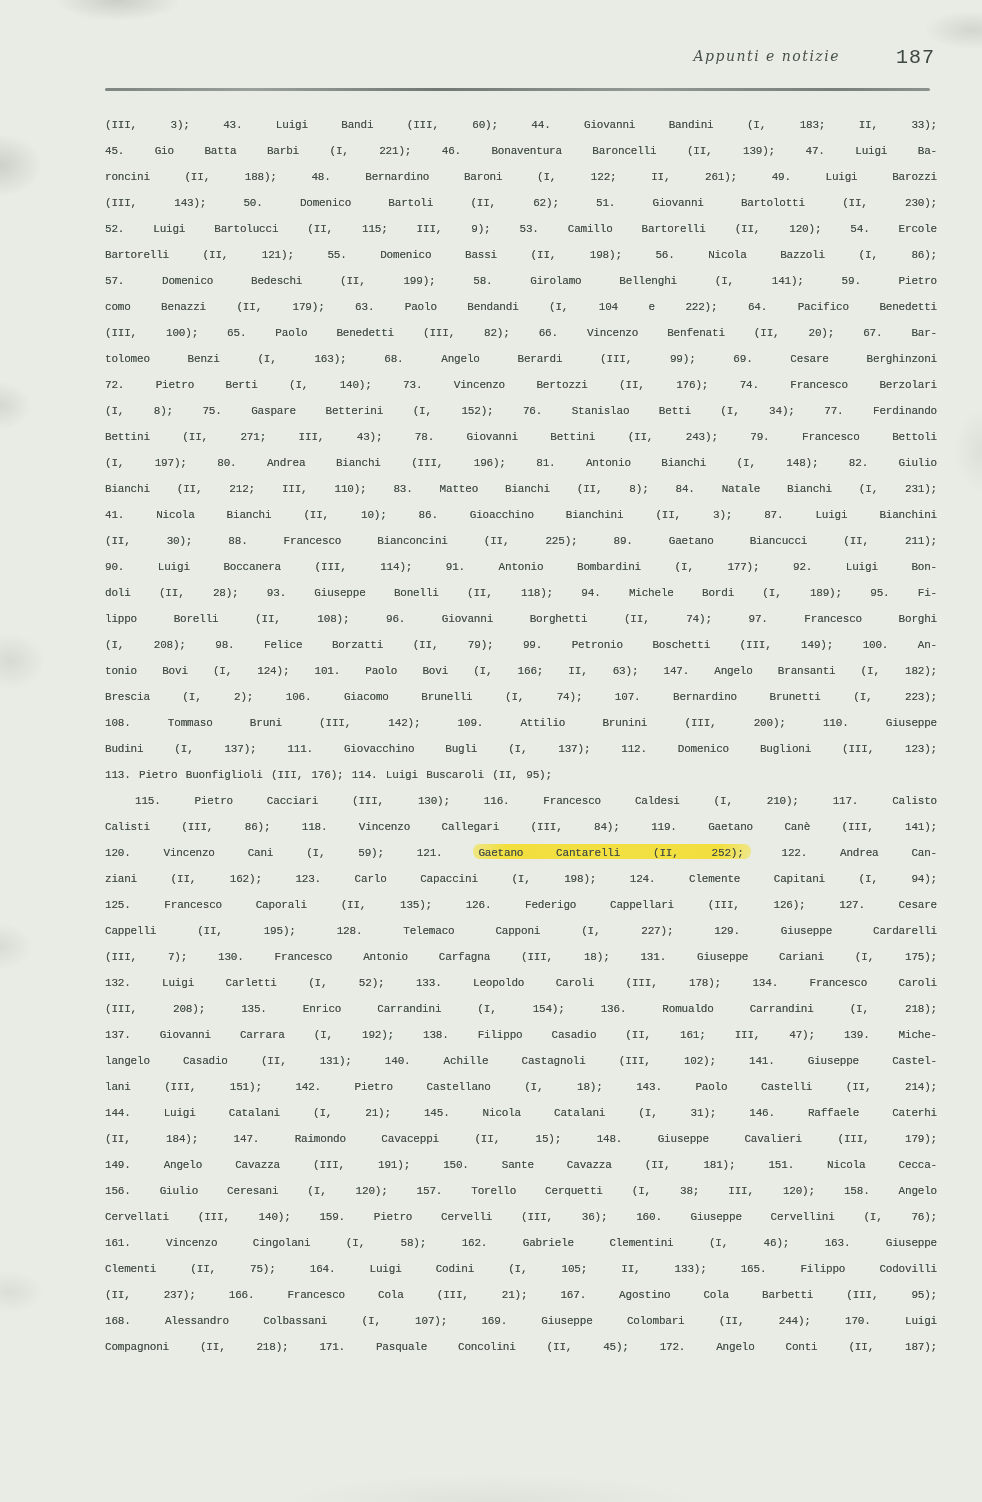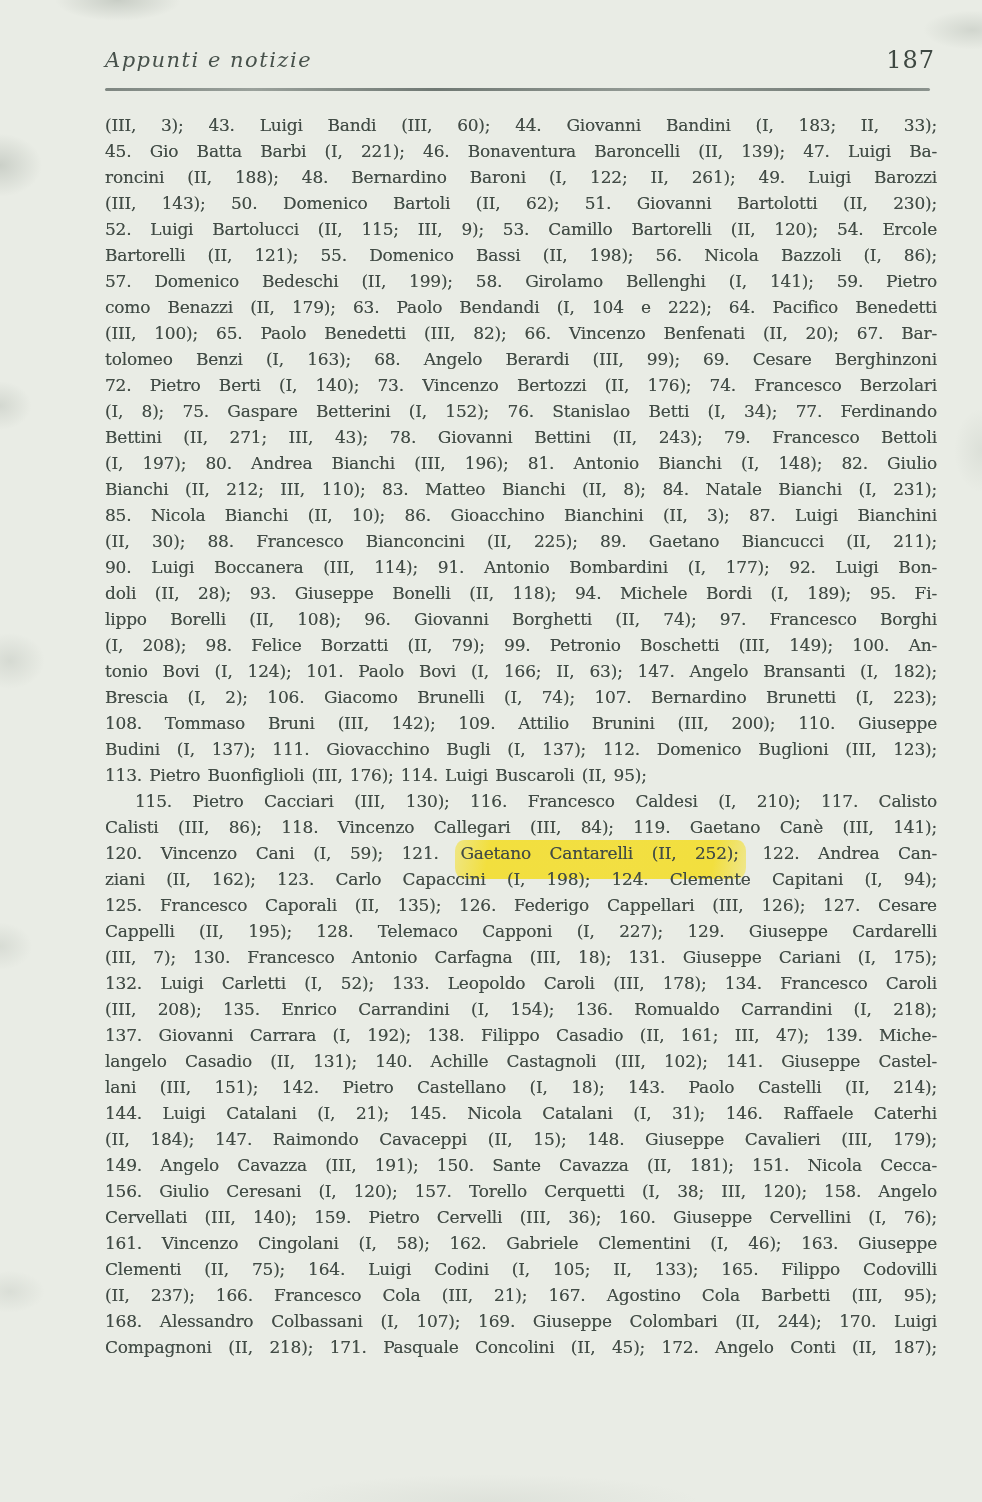--- a/index.html
+++ b/index.html
@@ -31,66 +31,68 @@
     color:var(--ink);
   }
   .header{
     position:absolute;
     left:105px;right:47px;top:48px;
     height:40px;
   }
   .title{
     position:absolute;
     left:0;right:95px;
-    text-align:left;
+    text-align:right;
     font-style:italic;
-    font-size:21px;
+    font-size:14px;
     letter-spacing:1.5px;
     color:#47514b;
   }
   .pageno{
     position:absolute;
     right:0;top:-2px;
-    font-size:24px;
+    font-size:20px;
     letter-spacing:1px;
     color:#3e4842;
+    font-family:Liberation Mono, monospace;
   }
   .rule{
     position:absolute;
     left:105px;right:52px;top:88px;
     height:3px;
     background:linear-gradient(90deg,
       rgba(90,100,95,.75), rgba(90,100,95,.55) 18%,
       rgba(90,100,95,.85) 40%, rgba(90,100,95,.6) 65%,
       rgba(90,100,95,.8) 88%, rgba(90,100,95,.65));
     border-radius:2px;
   }
   .body-text{
     position:absolute;
     left:105px;top:112px;
     width:832px;
   }
   .line{
-    font-size:17px;
+    font-size:11px;
     line-height:26px;
     height:26px;
     letter-spacing:-0.2px;
     word-spacing:2px;
     white-space:nowrap;
     text-align:justify;
     text-align-last:justify;
     color:var(--ink);
     text-shadow:0 0 .5px rgba(65,75,69,.55);
+    font-family:Liberation Mono, monospace;
   }
   .line.indent{padding-left:30px;}
   .line.para-end{text-align-last:left;}
   .highlight{
     background:linear-gradient(100deg, rgba(244,225,54,.55), var(--highlight) 12%, rgba(243,222,52,.92) 55%, var(--highlight) 88%, rgba(244,225,54,.5));
     border-radius:9px/11px;
-    padding:3px 7px 16px 5px;
+    padding:3px 7px 0 5px;
     margin:16px -2px;
   }
 </style>
 </head>
 <body>
 
 <div class="page">
 
   <div class="header">
     <div class="title">Appunti e notizie</div>
@@ -109,21 +111,21 @@
         <div class="line">Bartorelli (II, 121); 55. Domenico Bassi (II, 198); 56. Nicola Bazzoli (I, 86);</div>
         <div class="line">57. Domenico Bedeschi (II, 199); 58. Girolamo Bellenghi (I, 141); 59. Pietro</div>
         <div class="line">como Benazzi (II, 179); 63. Paolo Bendandi (I, 104 e 222); 64. Pacifico Benedetti</div>
         <div class="line">(III, 100); 65. Paolo Benedetti (III, 82); 66. Vincenzo Benfenati (II, 20); 67. Bar-</div>
         <div class="line">tolomeo Benzi (I, 163); 68. Angelo Berardi (III, 99); 69. Cesare Berghinzoni</div>
         <div class="line">72. Pietro Berti (I, 140); 73. Vincenzo Bertozzi (II, 176); 74. Francesco Berzolari</div>
         <div class="line">(I, 8); 75. Gaspare Betterini (I, 152); 76. Stanislao Betti (I, 34); 77. Ferdinando</div>
         <div class="line">Bettini (II, 271; III, 43); 78. Giovanni Bettini (II, 243); 79. Francesco Bettoli</div>
         <div class="line">(I, 197); 80. Andrea Bianchi (III, 196); 81. Antonio Bianchi (I, 148); 82. Giulio</div>
         <div class="line">Bianchi (II, 212; III, 110); 83. Matteo Bianchi (II, 8); 84. Natale Bianchi (I, 231);</div>
-        <div class="line">85. Nicola Bianchi (II, 10); 86. Gioacchino Bianchini (II, 3); 87. Luigi Bianchini</div>
+        <div class="line">41. Nicola Bianchi (II, 10); 86. Gioacchino Bianchini (II, 3); 87. Luigi Bianchini</div>
         <div class="line">(II, 30); 88. Francesco Bianconcini (II, 225); 89. Gaetano Biancucci (II, 211);</div>
         <div class="line">90. Luigi Boccanera (III, 114); 91. Antonio Bombardini (I, 177); 92. Luigi Bon-</div>
         <div class="line">doli (II, 28); 93. Giuseppe Bonelli (II, 118); 94. Michele Bordi (I, 189); 95. Fi-</div>
         <div class="line">lippo Borelli (II, 108); 96. Giovanni Borghetti (II, 74); 97. Francesco Borghi</div>
         <div class="line">(I, 208); 98. Felice Borzatti (II, 79); 99. Petronio Boschetti (III, 149); 100. An-</div>
         <div class="line">tonio Bovi (I, 124); 101. Paolo Bovi (I, 166; II, 63); 147. Angelo Bransanti (I, 182);</div>
         <div class="line">Brescia (I, 2); 106. Giacomo Brunelli (I, 74); 107. Bernardino Brunetti (I, 223);</div>
         <div class="line">108. Tommaso Bruni (III, 142); 109. Attilio Brunini (III, 200); 110. Giuseppe</div>
         <div class="line">Budini (I, 137); 111. Giovacchino Bugli (I, 137); 112. Domenico Buglioni (III, 123);</div>
         <div class="line para-end">113. Pietro Buonfiglioli (III, 176); 114. Luigi Buscaroli (II, 95);</div>

